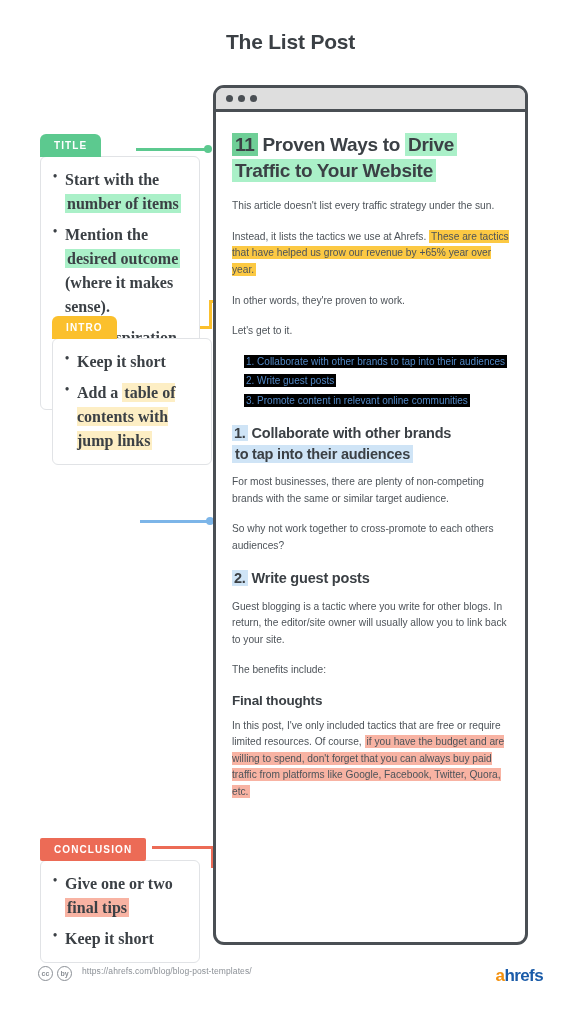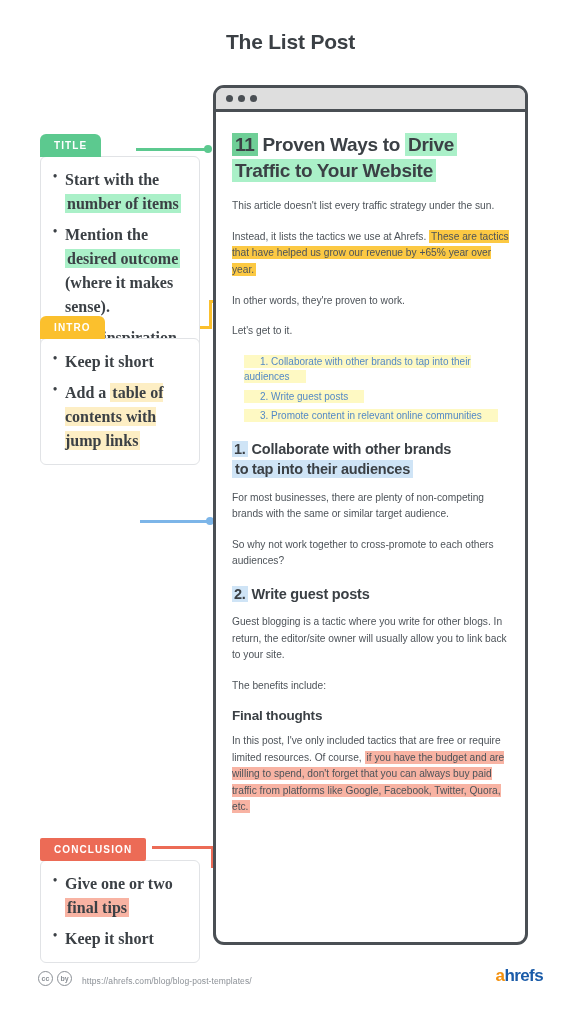--- a/index.html
+++ b/index.html
@@ -56,21 +56,21 @@
   }
   .hl-yellow{background:#fcc943;padding:1px 2px;}
   .hl-blue-dark{background:#cfe4f6;padding:1px 3px;}
   .hl-salmon{background:#f8b3a3;padding:1px 2px;}
 
   .toc{margin:0 0 15px 12px;}
   .toc-item{
     font-size:10px;line-height:1.55;color:#5389c6;
     margin-bottom:4px;
   }
-  .toc-item span{background:#fef9c3;padding:1px 16px;}
+  .toc-item span{background:#000000;padding:1px 2px;}
 
   .art-h2{
     font-size:14.5px;font-weight:bold;line-height:1.42;
     color:#3b4045;margin:4px 0 10px 0;letter-spacing:-0.2px;
   }
   .art-h2 .num{background:#cfe4f6;padding:0 2px;}
   .art-h3{
     font-size:13.5px;font-weight:bold;color:#3b4045;
     margin:4px 0 10px 0;letter-spacing:-0.2px;
   }
@@ -101,21 +101,21 @@
   .cbox li em{font-style:normal;padding:1px 2px;}
 
   
   .conn{position:absolute;}
   .conn .seg{position:absolute;}
   .conn .dot-end{position:absolute;width:8px;height:8px;border-radius:50%;}
 
   
   .footer{
     position:absolute;left:38px;top:966px;width:505px;
-    display:flex;align-items:flex-end;
+    display:flex;align-items:flex-start;
   }
   .cc-ico{
     width:13px;height:13px;border:1.2px solid #8b9096;border-radius:50%;
     display:inline-flex;align-items:center;justify-content:center;
     font-size:7px;color:#8b9096;margin-right:4px;font-weight:bold;
   }
   .footer-url{
     font-size:8.5px;color:#8b9096;margin-left:6px;letter-spacing:0.1px;
   }
   .logo{margin-left:auto;font-size:17px;font-weight:bold;letter-spacing:-0.6px;}
@@ -157,21 +157,21 @@
     <div class="badge rounded" style="background:#5cc98f;">TITLE</div>
     <div class="cbox">
       <ul>
         <li><span>Start with the </span><em style="background:#aaf0c8;">number of items</em><span></span></li>
         <li><span>Mention the </span><em style="background:#aaf0c8;">desired outcome</em><span> (where it makes sense).</span></li>
         <li><span>Take inspiration from top-ranking pages</span></li>
       </ul>
     </div>
   </div>
 
-  <div class="callout" style="left:40px;top:316px;width:160px;">
+  <div class="callout" style="left:52px;top:316px;width:160px;">
     <div class="badge rounded" style="background:#fbc02d;">INTRO</div>
     <div class="cbox">
       <ul>
         <li><span>Keep it short</span></li>
         <li><span>Add a </span><em style="background:#fdeec4;">table of contents with jump links</em></li>
       </ul>
     </div>
   </div>
 
 

